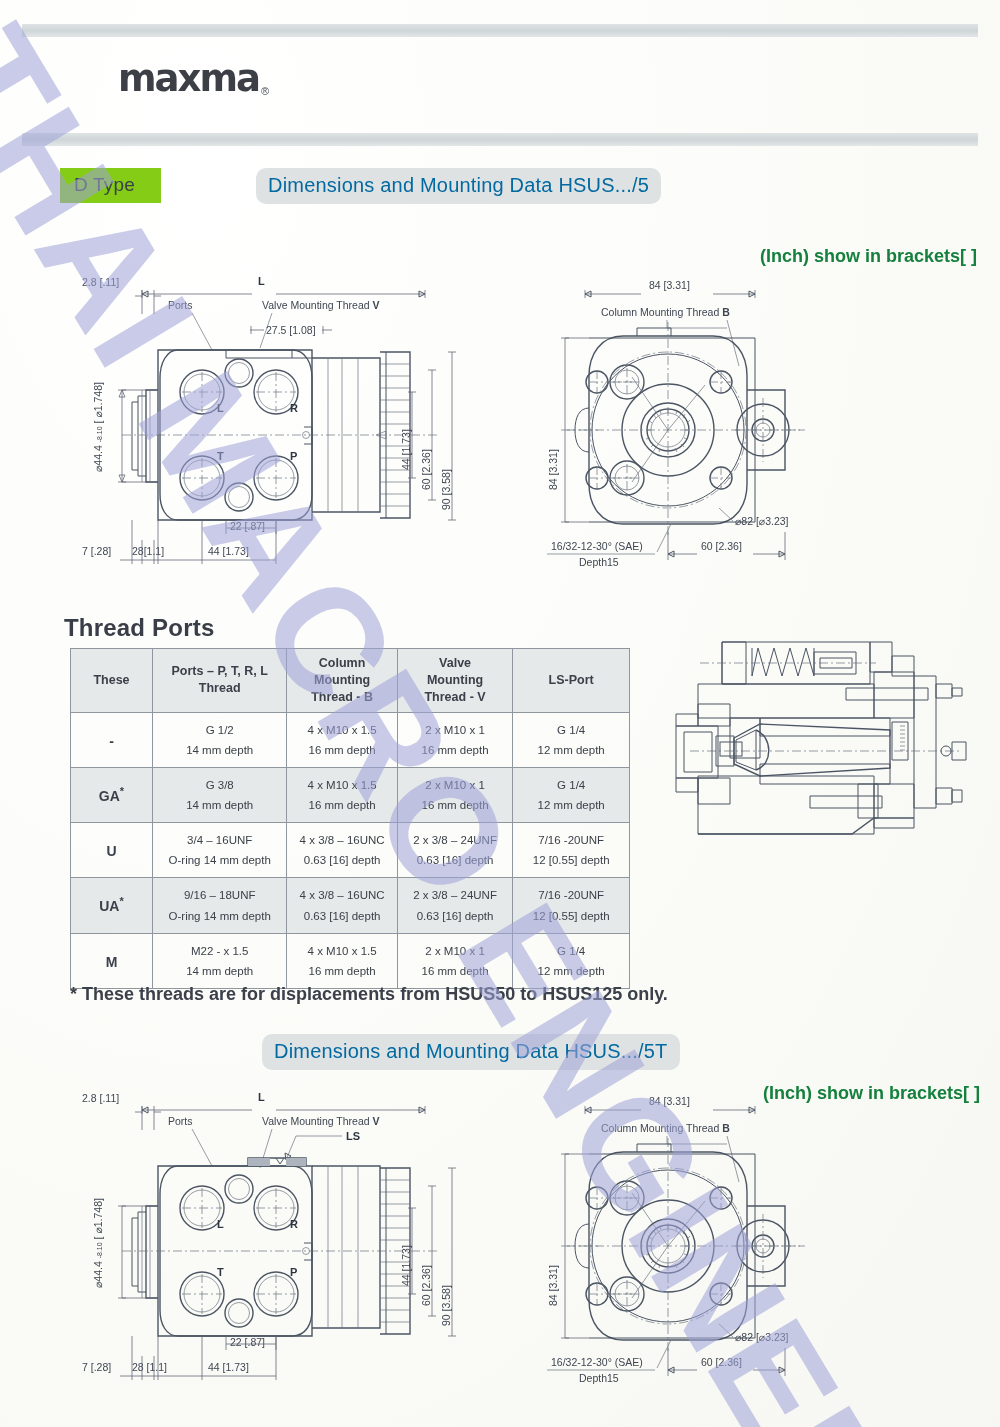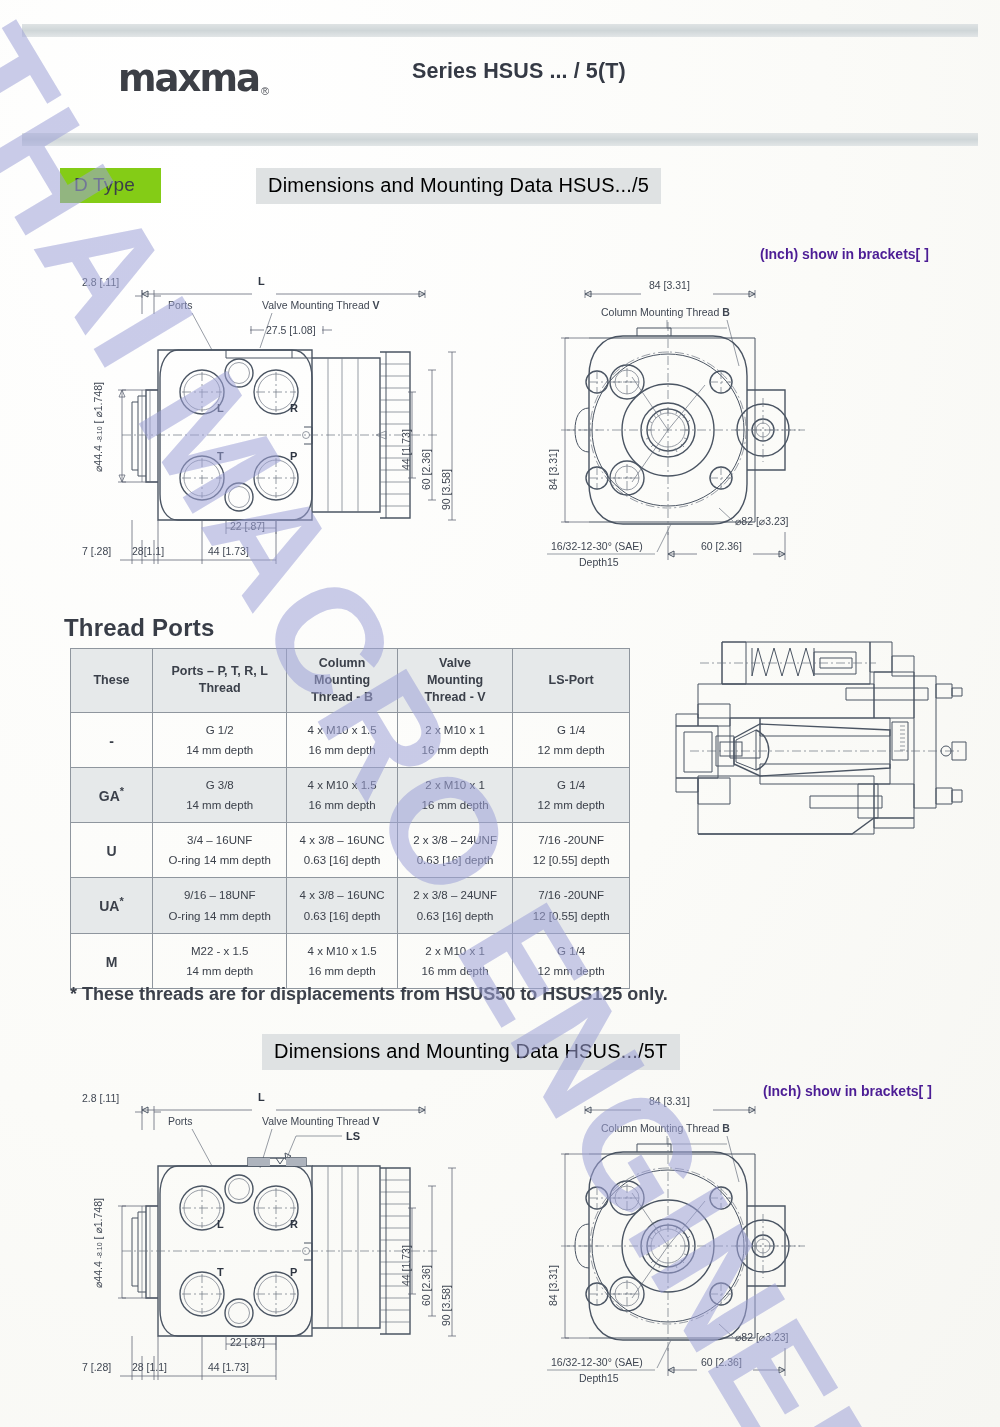--- a/index.html
+++ b/index.html
@@ -60,28 +60,29 @@
   }
   
   .dtype-box{
     position:absolute; left:60px; top:168px; z-index:10;
     background:#84cc16; padding:6px 26px 7px 14px;
     font-size:19px; color:#3b4049; letter-spacing:.2px;
   }
   .sec-title{
     position:absolute; z-index:10;
     background:#dfe2e3; padding:6px 12px 7px 12px;
-    font-size:20px; color:#000000; letter-spacing:.2px;
+    font-size:20px; color:#0369a1; letter-spacing:.2px;
     white-space:nowrap;
+    border-radius:10px;
   }
   #sec1{ left:256px; top:168px; }
   #sec2{ left:262px; top:1034px; }
   .inch-note{
     position:absolute; z-index:10;
-    font-weight:bold; font-size:14px; color:#4c1d95;
+    font-weight:bold; font-size:18px; color:#15803d;
   }
   #inch1{ left:760px; top:246px; }
   #inch2{ left:763px; top:1083px; }
   
   .tp-heading{
     position:absolute; left:64px; top:614px; z-index:10;
     font-weight:bold; font-size:24px; color:#383d47; letter-spacing:.2px;text-align:right;
   }
   
   table.ports{
@@ -128,21 +129,20 @@
 
 <div class="bar" id="bar1"></div>
 <div class="bar" id="bar2"></div>
 
 <div class="logo">
   <span class="logo-text">maxma</span>
   <span class="logo-reg">®</span>
 </div>
 
 <div class="doc-title">
-  <div>Series HSUS ... / 5(T)</div>
 </div>
 
 <div class="dtype-box">D Type</div>
 <div class="sec-title" id="sec1">Dimensions and Mounting Data HSUS.../5</div>
 <div class="inch-note" id="inch1">(Inch) show in brackets[ ]</div>
 
 <div class="dwg" id="dwgA">
 <svg width="380" height="300" viewBox="0 0 380 300">
 
   <text class="dtxt" x="2" y="14">2.8 [.11]</text>

